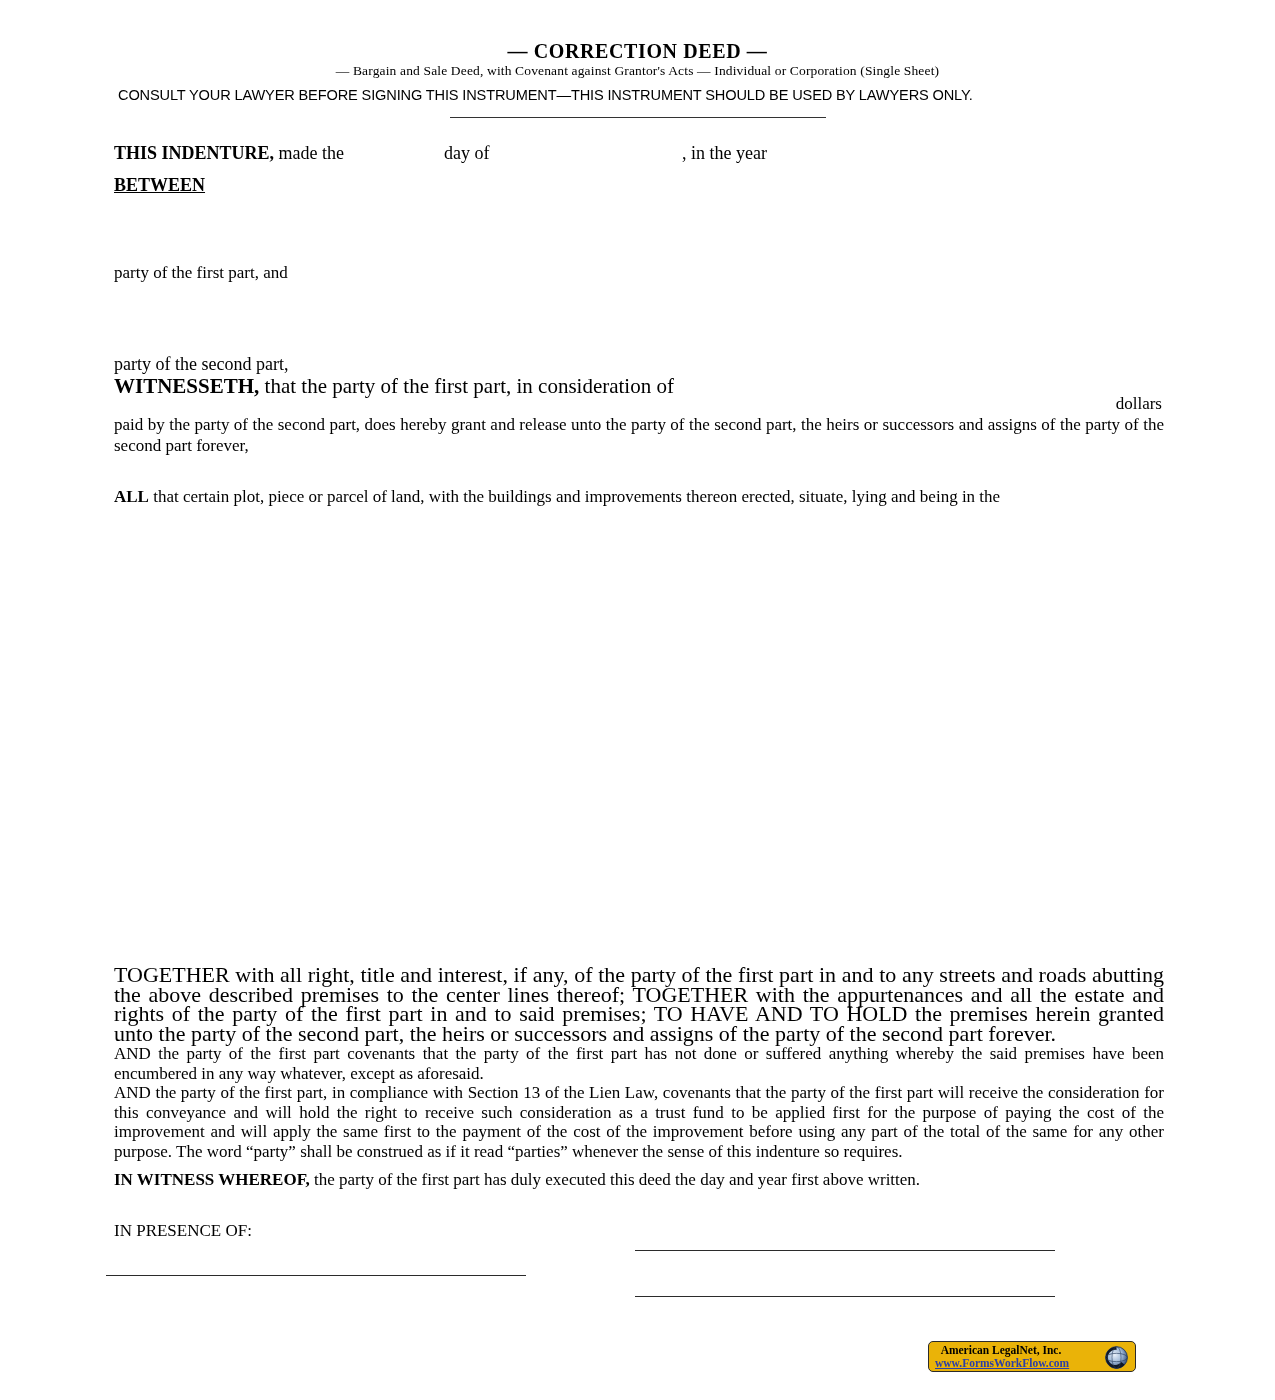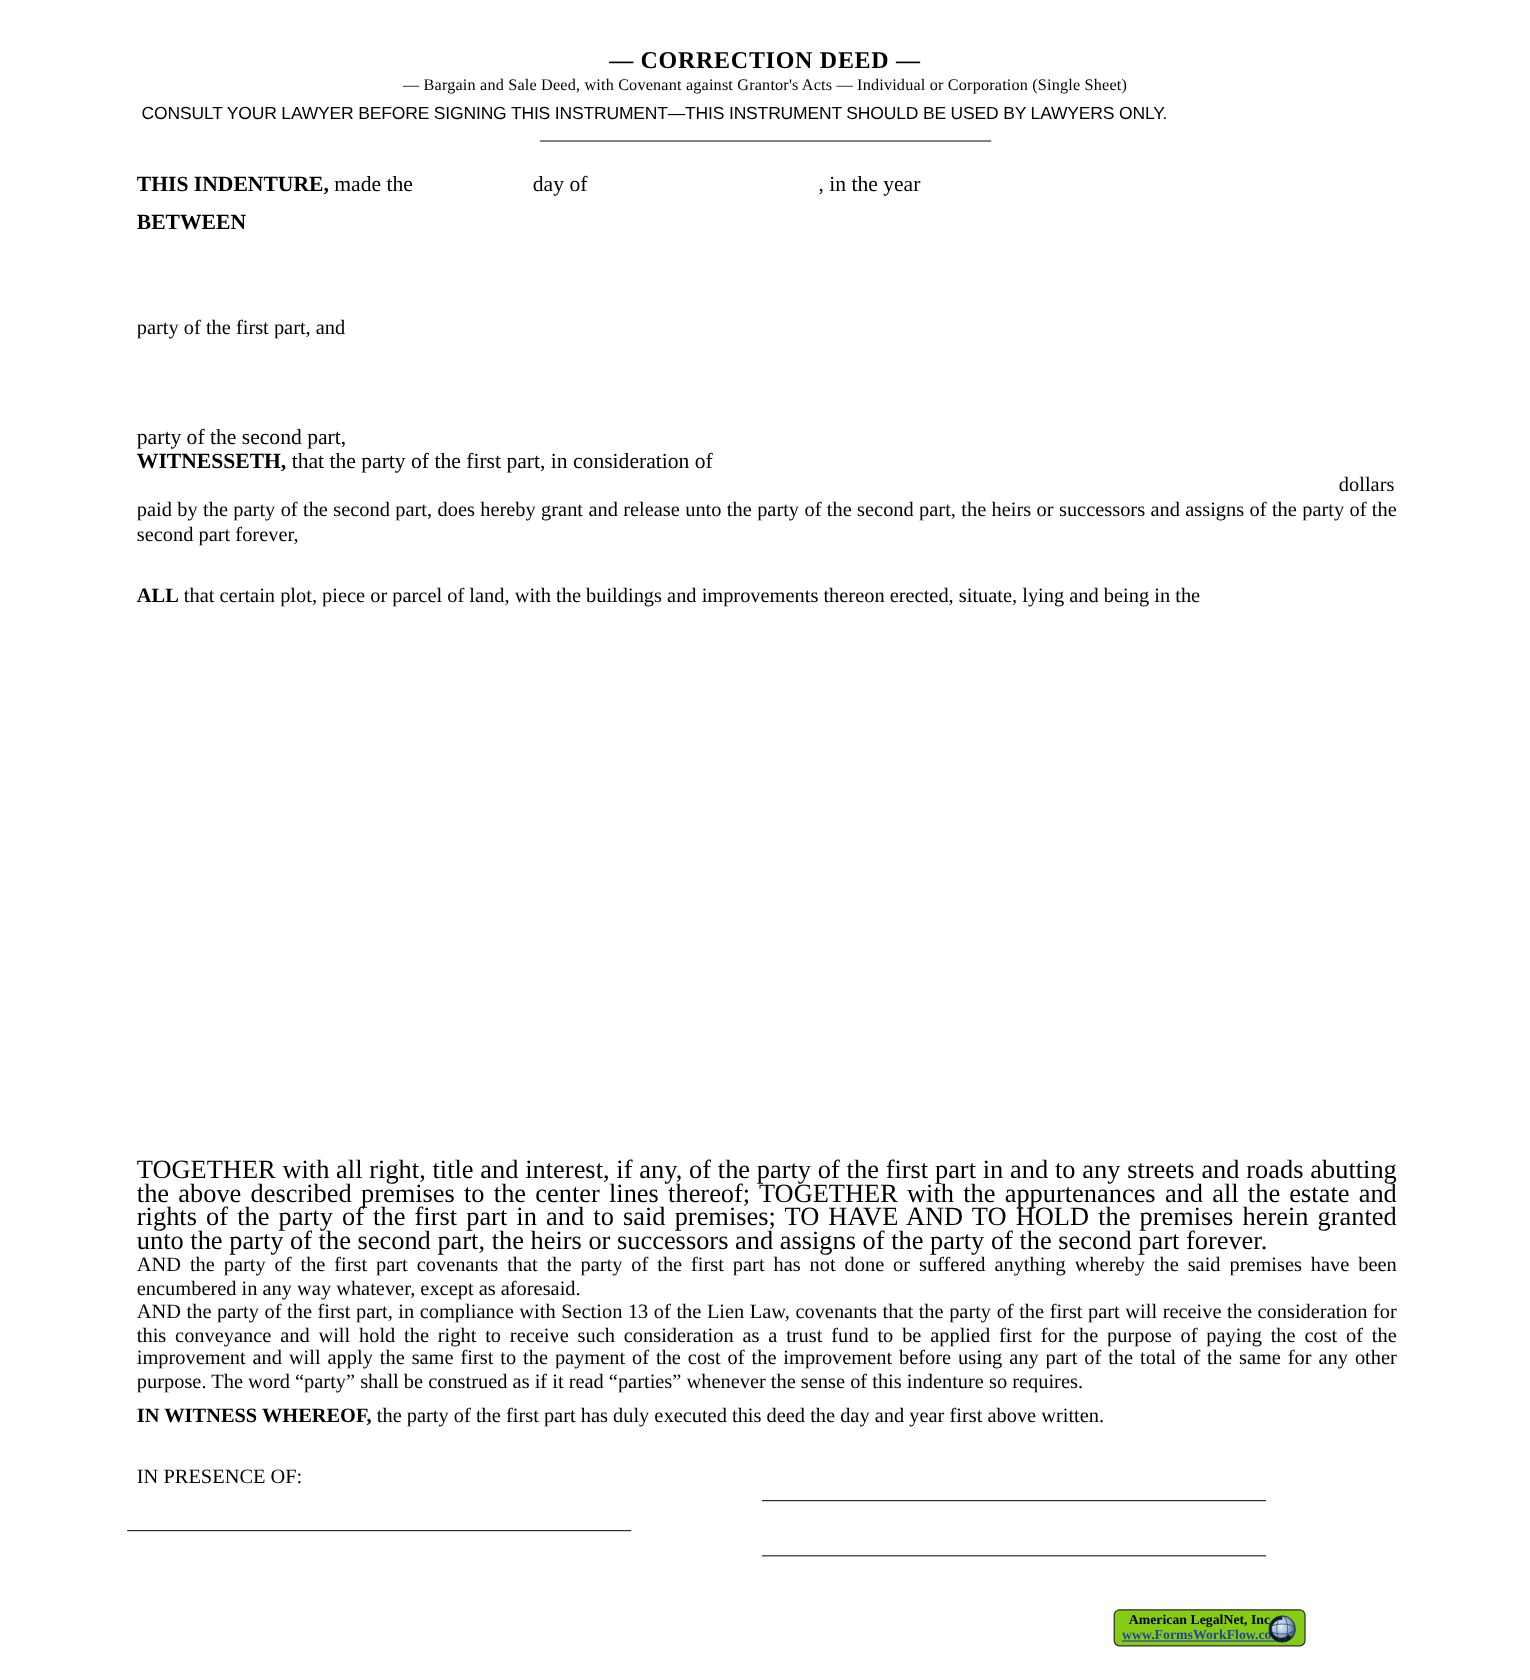--- a/index.html
+++ b/index.html
@@ -86,39 +86,40 @@
     left: 568px;
     top: 0;
   }
 
   .between {
     position: absolute;
     top: 175px;
     left: 114px;
     font-size: 18px;
     font-weight: bold;
+    text-decoration: underline;
   }
 
   .first-part {
     position: absolute;
     top: 263px;
     left: 114px;
     font-size: 17px;
   }
   .second-part {
     position: absolute;
     top: 354px;
     left: 114px;
     font-size: 18px;
   }
   .witnesseth {
     position: absolute;
     top: 374px;
     left: 114px;
-    font-size: 18px;
+    font-size: 21px;
     white-space: nowrap;
   }
   .witnesseth .b { font-weight: bold; }
 
   .dollars-word {
     position: absolute;
     top: 394px;
     left: 0;
     width: 1162px;
     text-align: right;
@@ -202,26 +203,26 @@
   }
   .sig-right-1 { top: 1250px; left: 635px; width: 420px; }
   .sig-left-1  { top: 1275px; left: 106px; width: 420px; }
   .sig-right-2 { top: 1296px; left: 635px; width: 420px; }
 
   
   .footer-badge {
     position: absolute;
     top: 1341px;
     left: 928px;
-    width: 160px;
+    width: 208px;
     height: 31px;
     box-sizing: border-box;
     border: 1.2px solid #2b2b2b;
     border-radius: 5px;
-    background: #84cc16;
+    background: #eab308;
     overflow: hidden;
   }
   .badge-text-wrap {
     position: absolute;
     top: 2px;
     left: 6px;
     width: 132px;
     text-align: center;
   }
   .badge-company {

